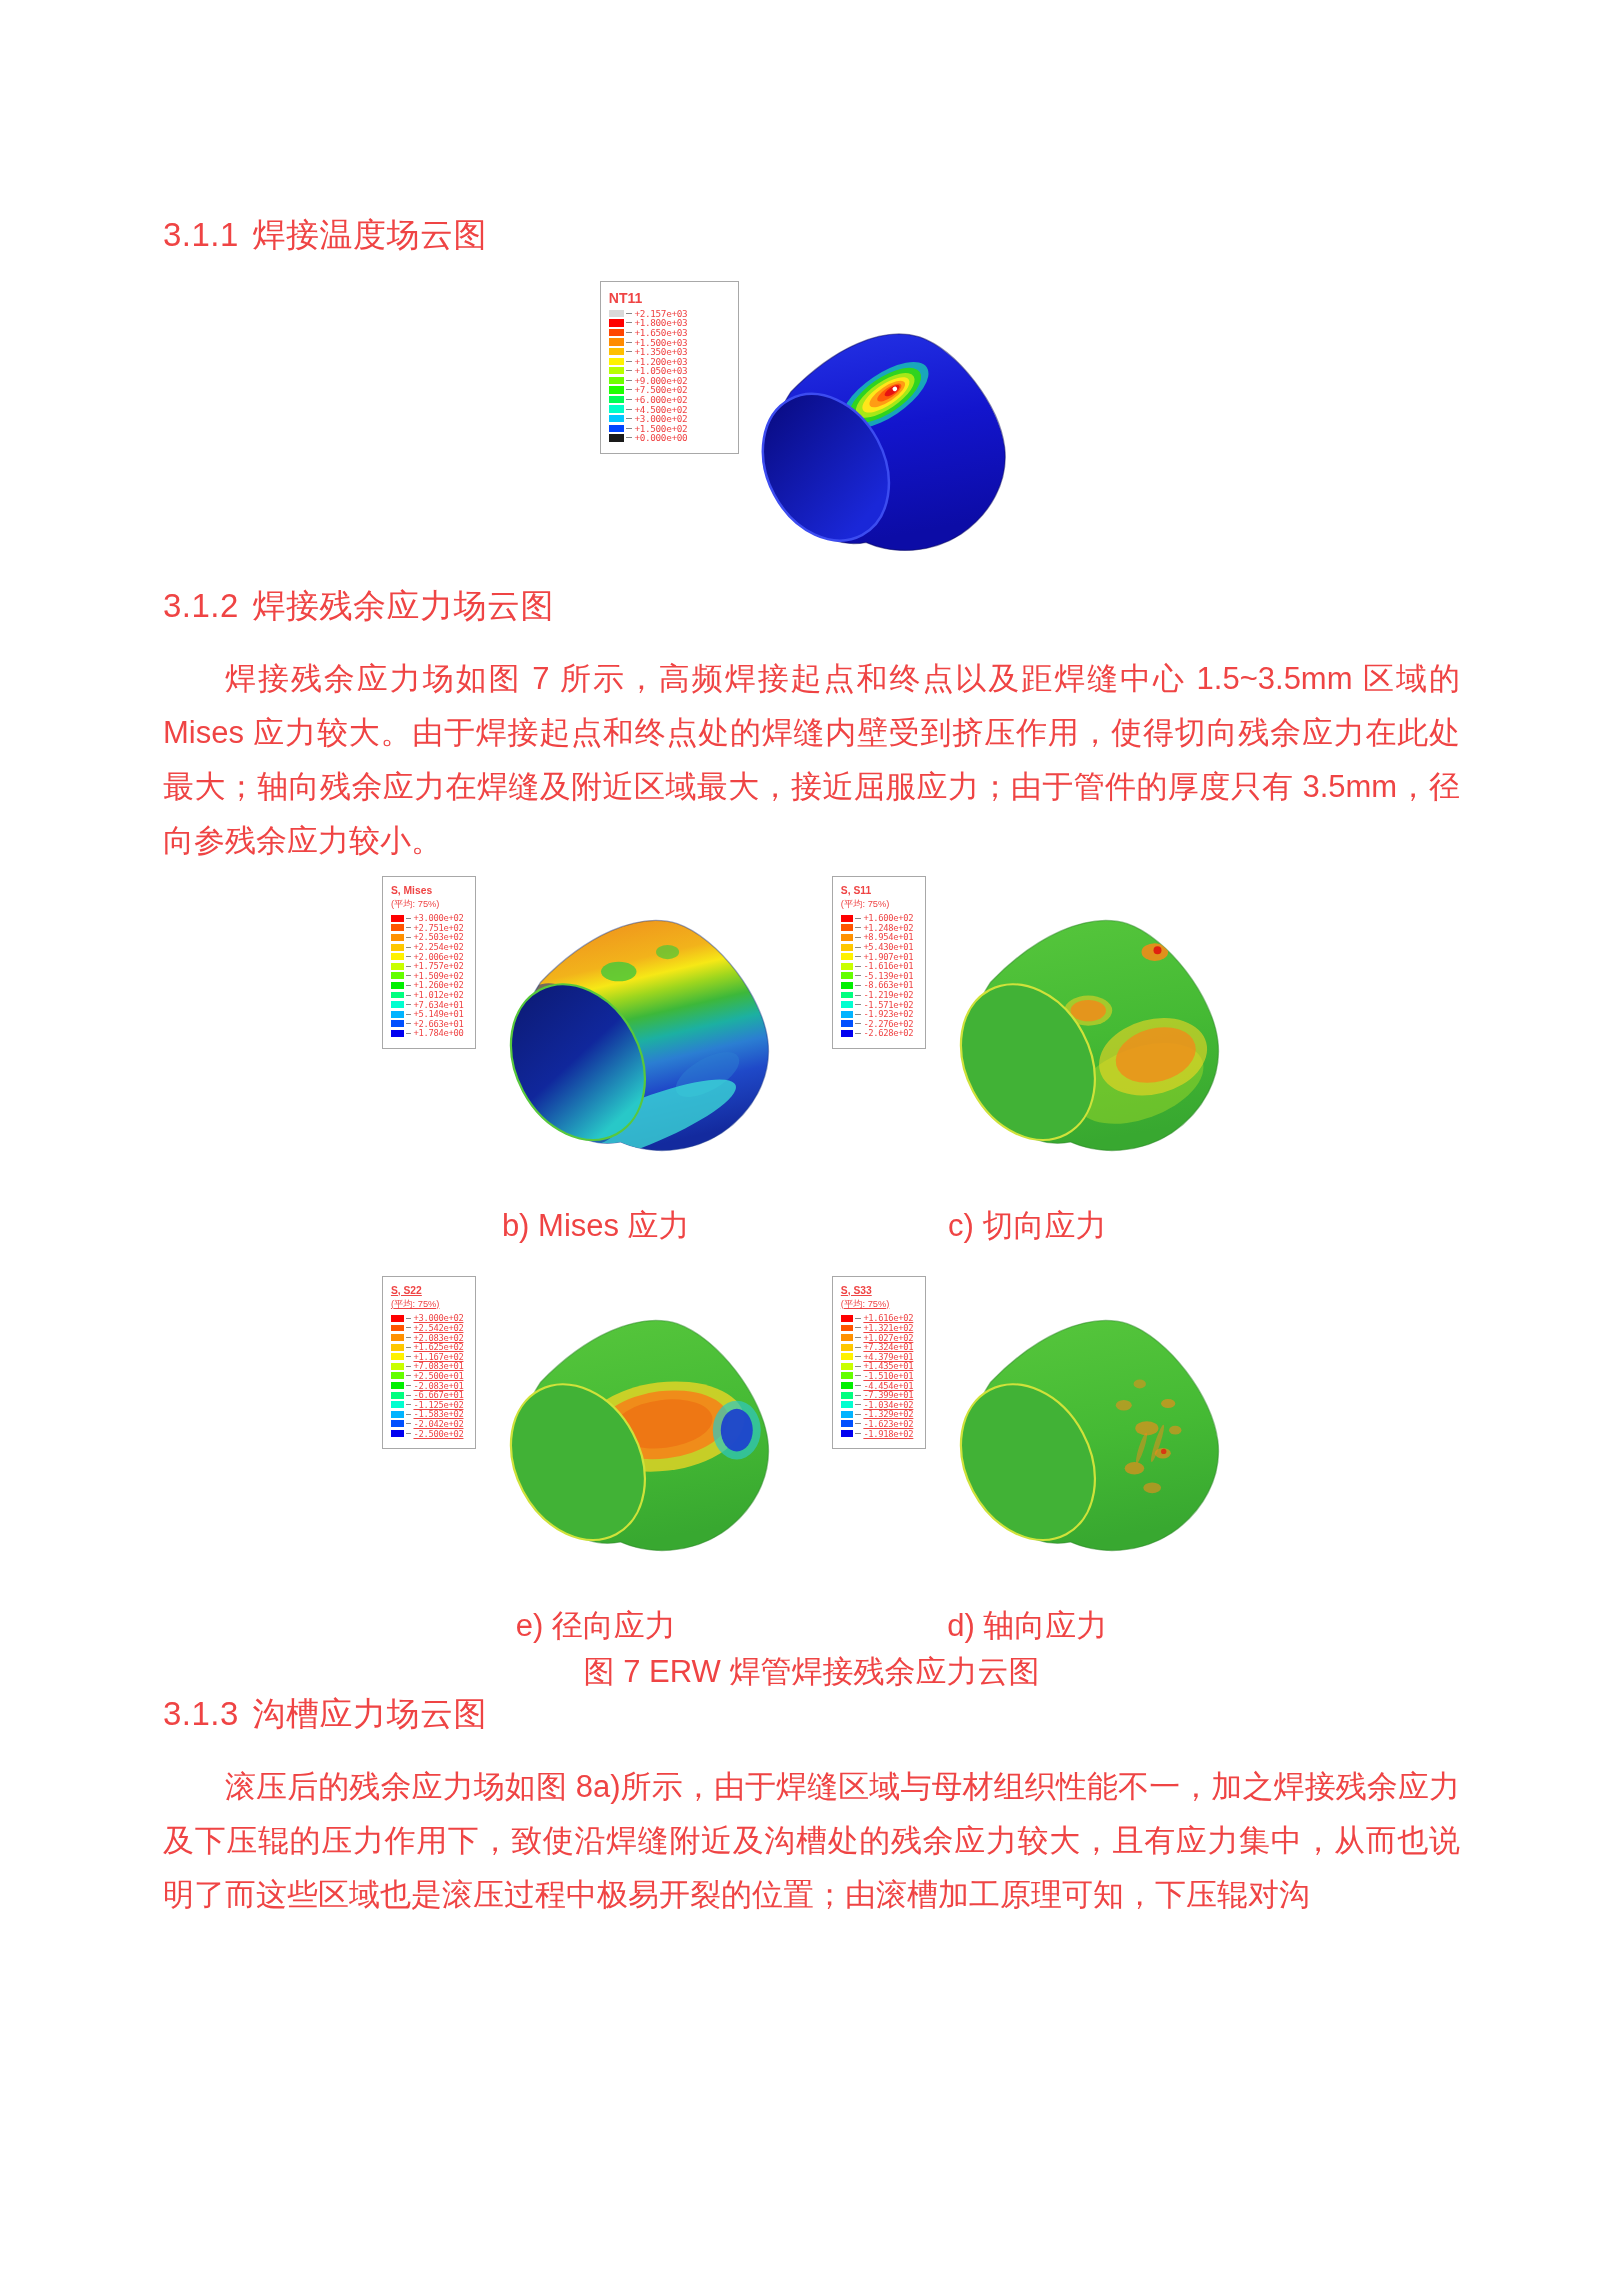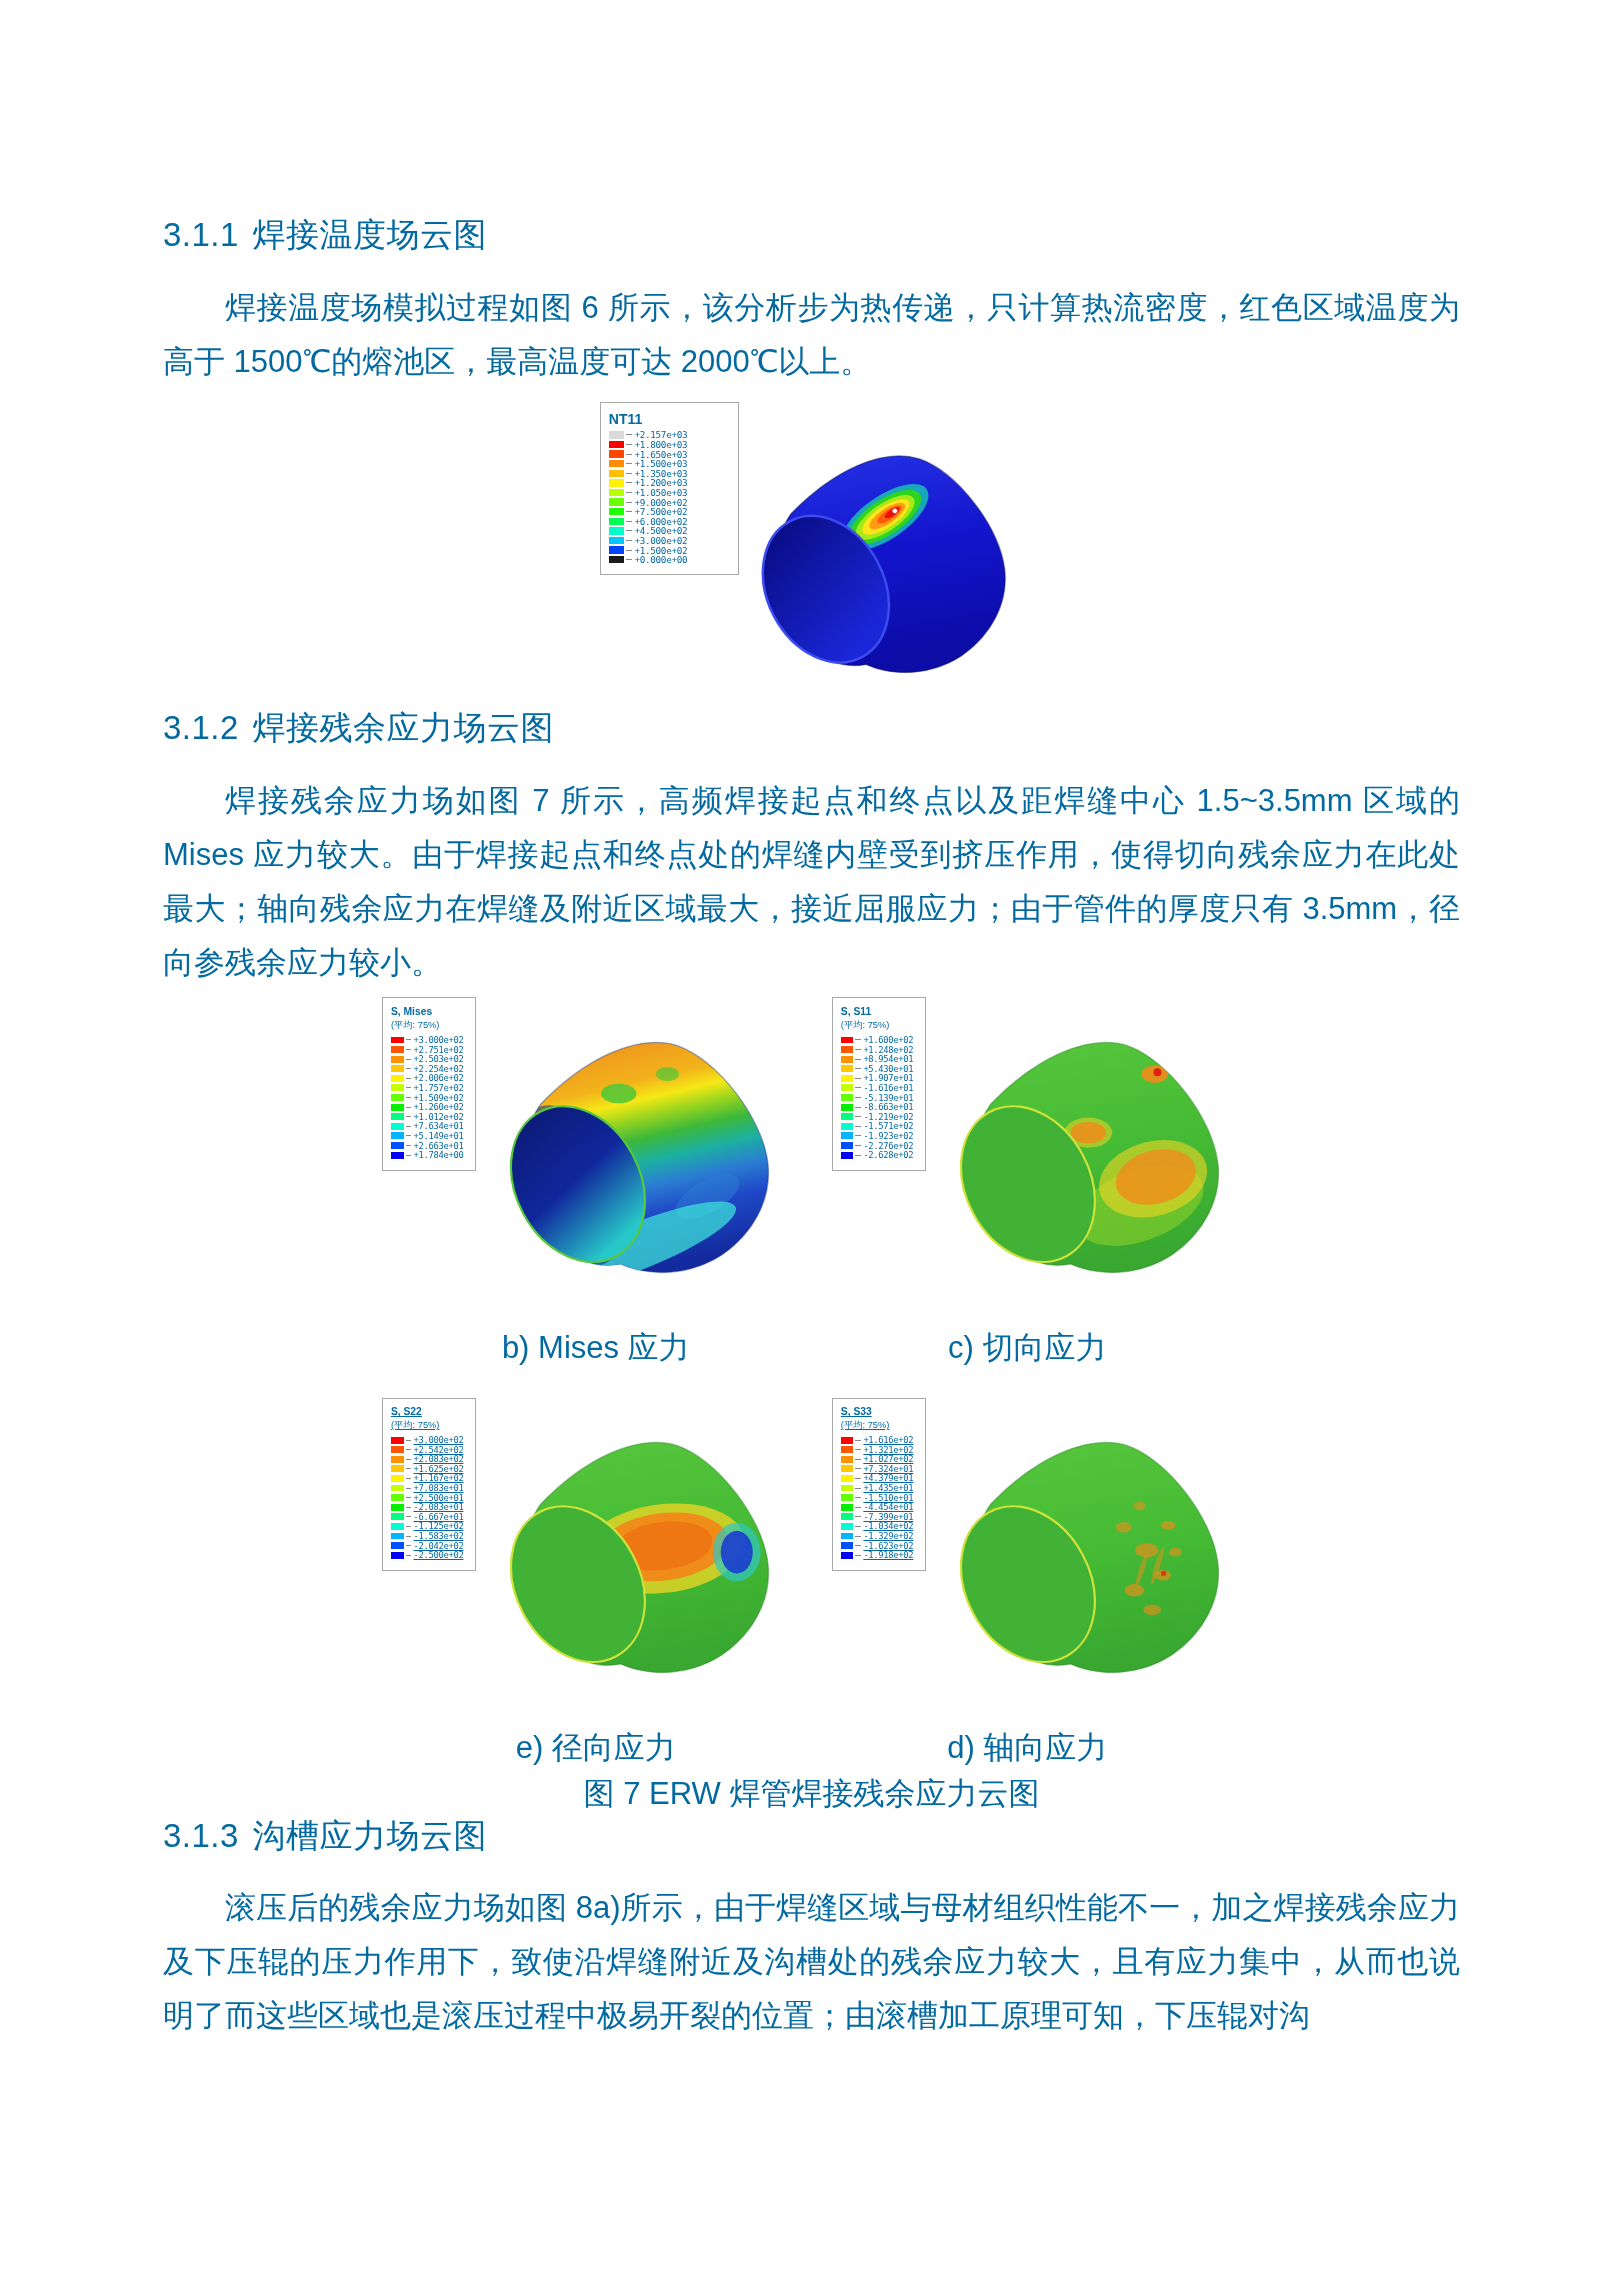--- a/index.html
+++ b/index.html
@@ -1,19 +1,19 @@
 <!DOCTYPE html>
 <html><head>
 <meta charset="utf-8">
 <style>
   html,body{margin:0;padding:0;background:#ffffff;}
   .page{
     position:relative;width:1621px;height:2293px;overflow:hidden;background:#ffffff;
     box-sizing:border-box;padding:214px 161px 0 163px;
-    font-family:"Liberation Sans",sans-serif;color:#0369a1;
+    font-family:"Liberation Sans",sans-serif;color:#ef4444;
   }
   h2.sec{font-size:33px;font-weight:400;margin:0 0 25.5px 0;line-height:1.25;letter-spacing:0.5px;}
   .sec .sec-num{margin-right:13.7px;}
   p.body{font-size:31px;line-height:54px;margin:0;text-indent:2em;text-align:justify;}
   .mt46{margin-top:45px;}
   
   .fig6-row{display:flex;justify-content:center;align-items:flex-start;margin-top:13.7px;}
   .fig6-row svg{margin-top:25.5px;}
   .fig-caption{text-align:center;font-size:31px;margin-top:9.8px;}
   .fig7{margin-top:3.9px;}
@@ -36,21 +36,20 @@
   .abq-tick{width:5.9px;height:1px;background:#888;margin:0 2px;flex:none;}
   .abq-val{font-family:"DejaVu Sans Mono",monospace;font-size:9.3px;letter-spacing:-0.3px;white-space:nowrap;}
   .lg-sm .abq-val{font-size:8.8px;}
 </style>
 </head>
 <body>
 
 <div class="page">
 
   <h2 class="sec"><span class="sec-num">3.1.1</span><span>焊接温度场云图</span></h2>
-  <p class="body">焊接温度场模拟过程如图 6 所示，该分析步为热传递，只计算热流密度，红色区域温度为高于 1500℃的熔池区，最高温度可达 2000℃以上。</p>
 
   <div class="fig">
     <div class="fig6-row">
       <div class="legend lg-big">
         <div class="abq-title">NT11</div>
         <div class="abq-rows">
             <div class="abq-row">
               <span class="abq-swatch" style="background: rgb(217, 217, 217);"></span>
               <span class="abq-tick"></span>
               <span class="abq-val">+2.157e+03</span>

